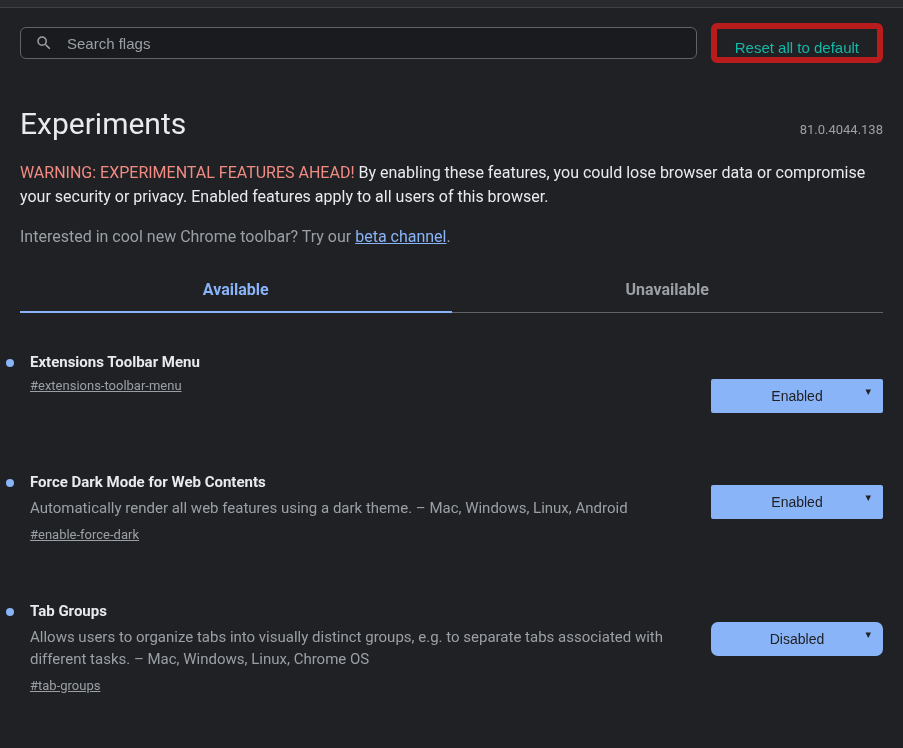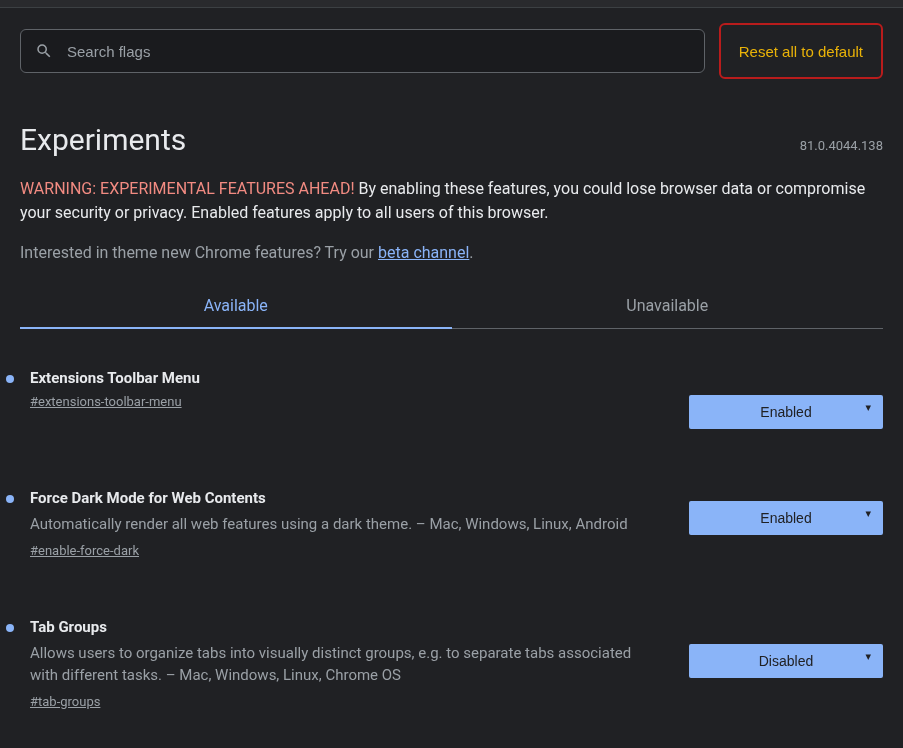--- a/index.html
+++ b/index.html
@@ -24,42 +24,42 @@
       gap: 14px;
     }
     .search-wrap {
       flex: 1;
       display: flex;
       align-items: center;
       background: #1a1b1e;
       border: 1px solid #5f6368;
       border-radius: 6px;
       padding: 10px 14px;
-      height: 44px;
+      height: 32px;
     }
     .search-wrap svg { flex-shrink: 0; margin-right: 14px; }
     .search-input {
       background: transparent;
       border: none;
       outline: none;
       color: #9aa0a6;
       font-size: 15px;
       flex: 1;
     }
     .search-input::placeholder { color: #9aa0a6; }
     .reset-btn {
-      border: 2px solid #b91c1c;
+      border: 6px solid #b91c1c;
       background: transparent;
-      color: #eab308;
+      color: #14b8a6;
       font-size: 15px;
       padding: 10px 18px;
       border-radius: 6px;
       cursor: pointer;
       font-weight: 500;
-      height: 56px;
+      height: 40px;
     }
     .title-row {
       display: flex;
       align-items: baseline;
       justify-content: space-between;
       padding: 28px 20px 10px;
       gap: 24px;
     }
     .page-title {
       font-size: 30px;
@@ -90,20 +90,21 @@
       display: flex;
       margin: 0 20px;
     }
     .tab {
       flex: 1;
       text-align: center;
       padding: 12px 0;
       font-size: 16px;
       cursor: pointer;
       border-bottom: 1px solid #5f6368;
+      font-weight: bold;
     }
     .tab.active {
       color: #8ab4f8;
       border-bottom: 2px solid #8ab4f8;
     }
     .tab.inactive {
       color: #9aa0a6;
     }
     .flag-list { padding: 40px 20px 0; }
     .flag {
@@ -132,38 +133,38 @@
       color: #9aa0a6;
       line-height: 1.5;
       margin-bottom: 6px;
     }
     .flag-anchor {
       font-size: 13px;
       color: #9aa0a6;
       text-decoration: underline;
     }
     .flag-select {
-      width: 194px;
+      width: 172px;
       height: 34px;
       background: #8ab4f8;
       color: #202124;
       border: none;
       border-radius: 2px;
       font-size: 14px;
       text-align: center;
       text-align-last: center;
       -webkit-appearance: none;
       appearance: none;
       position: relative;
       padding: 0 30px;
       margin-top: 24px;
       cursor: pointer;
     }
     .flag-select.first { margin-top: 26px; }
-    .flag-select.groups { margin-top: 26px; }
+    .flag-select.groups { margin-top: 20px; border-radius: 7px; }
     .select-wrap { position: relative; }
     .select-wrap::after {
       content: "▾";
       position: absolute;
       right: 12px;
       top: 50%;
       transform: translateY(-50%);
       color: #202124;
       pointer-events: none;
       font-size: 11px;
@@ -193,21 +194,21 @@
 <div class="title-row">
   <h1 class="page-title">Experiments</h1>
   <span class="version">81.0.4044.138</span>
 </div>
 
 <div class="warning-block">
   <span class="warning-red">WARNING: EXPERIMENTAL FEATURES AHEAD!</span><span> By enabling these features, you could lose browser data or compromise your security or privacy. Enabled features apply to all users of this browser.</span>
 </div>
 
 <div class="interest-block">
-  <span>Interested in theme new Chrome features? Try our </span><a href="#">beta channel</a><span>.</span>
+  <span>Interested in cool new Chrome toolbar? Try our </span><a href="#">beta channel</a><span>.</span>
 </div>
 
 <div class="tabs">
   <div class="tab active">Available</div>
   <div class="tab inactive">Unavailable</div>
 </div>
 
 <div class="flag-list">
 
   <div class="flag">

